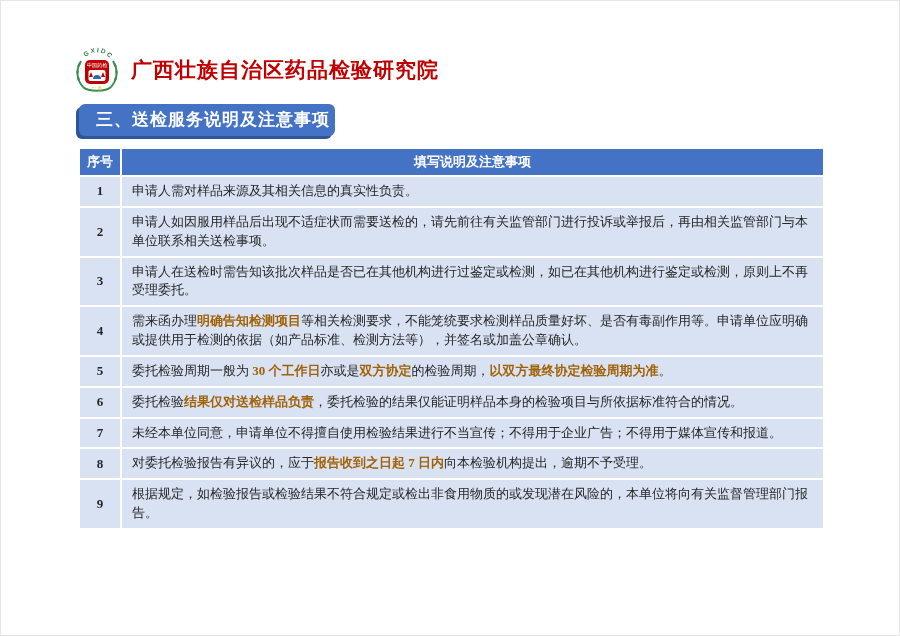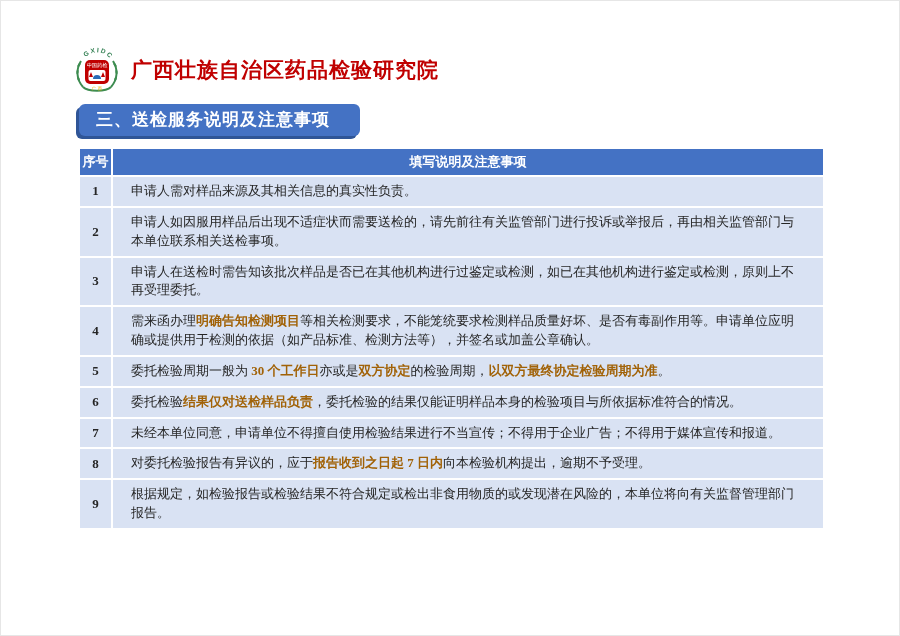--- a/index.html
+++ b/index.html
@@ -31,51 +31,51 @@
     font-family:"Liberation Serif","DejaVu Serif",serif;
     margin-top:2px;
   }
 
   
   .banner {
     position:absolute; top:103px; left:78px;
     background:#4472c4; color:#ffffff;
     font-family:"Liberation Sans","DejaVu Sans",sans-serif;
     font-size:17px; font-weight:bold; letter-spacing:1px;
-    padding:4px 30px 5px 17px;
+    padding:4px 5px 5px 17px;
     border-radius:6px;
     box-shadow:-3px 3px 0 #2f5597;
   }
 
   
   table.notes {
     position:absolute; top:146px; left:77px;
     width:747px;
     border-collapse:separate; border-spacing:2px;
     table-layout:fixed;
   }
   table.notes th {
     background:#4472c4; color:#ffffff;
     font-size:13px; font-weight:bold;
     padding:4px 2px;
     text-align:center;
     font-family:"Liberation Serif","DejaVu Serif",serif;
   }
-  table.notes th.col-num { width:31px; }
+  table.notes th.col-num { width:40px; }
   table.notes td {
     background:#d9e2f3;
     font-size:13px; color:#262626;
     vertical-align:middle;
   }
   table.notes td.num {
     text-align:center; font-weight:bold;
     font-family:"Liberation Serif","DejaVu Serif",serif;
   }
   table.notes td.desc {
-    padding:5px 18px;
+    padding:5px 10px;
     line-height:1.45;
     text-align:left;
   }
   .seg-bold { font-weight:bold; color:#a16207; }
 </style>
 </head>
 <body>
 
 <div class="page">
 

